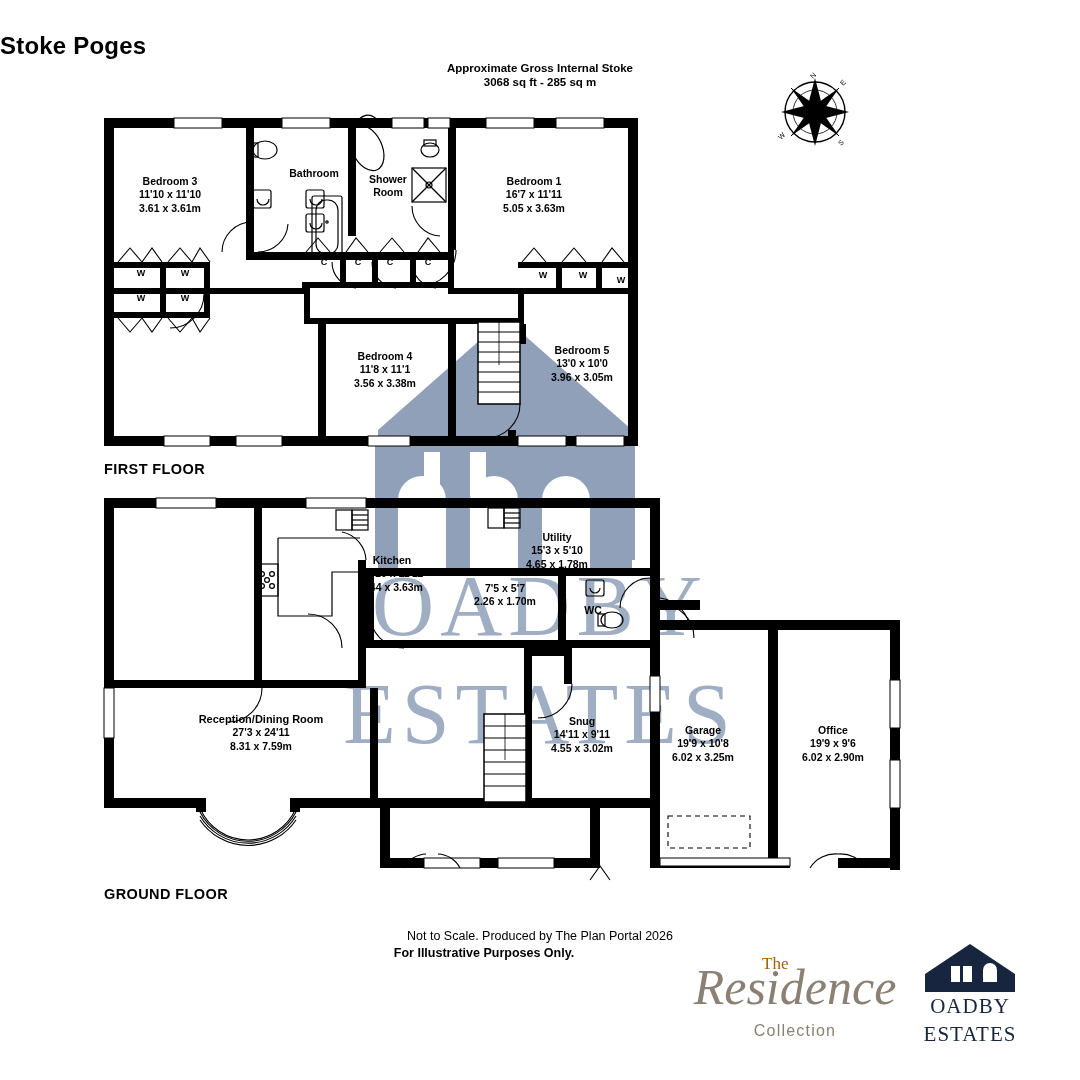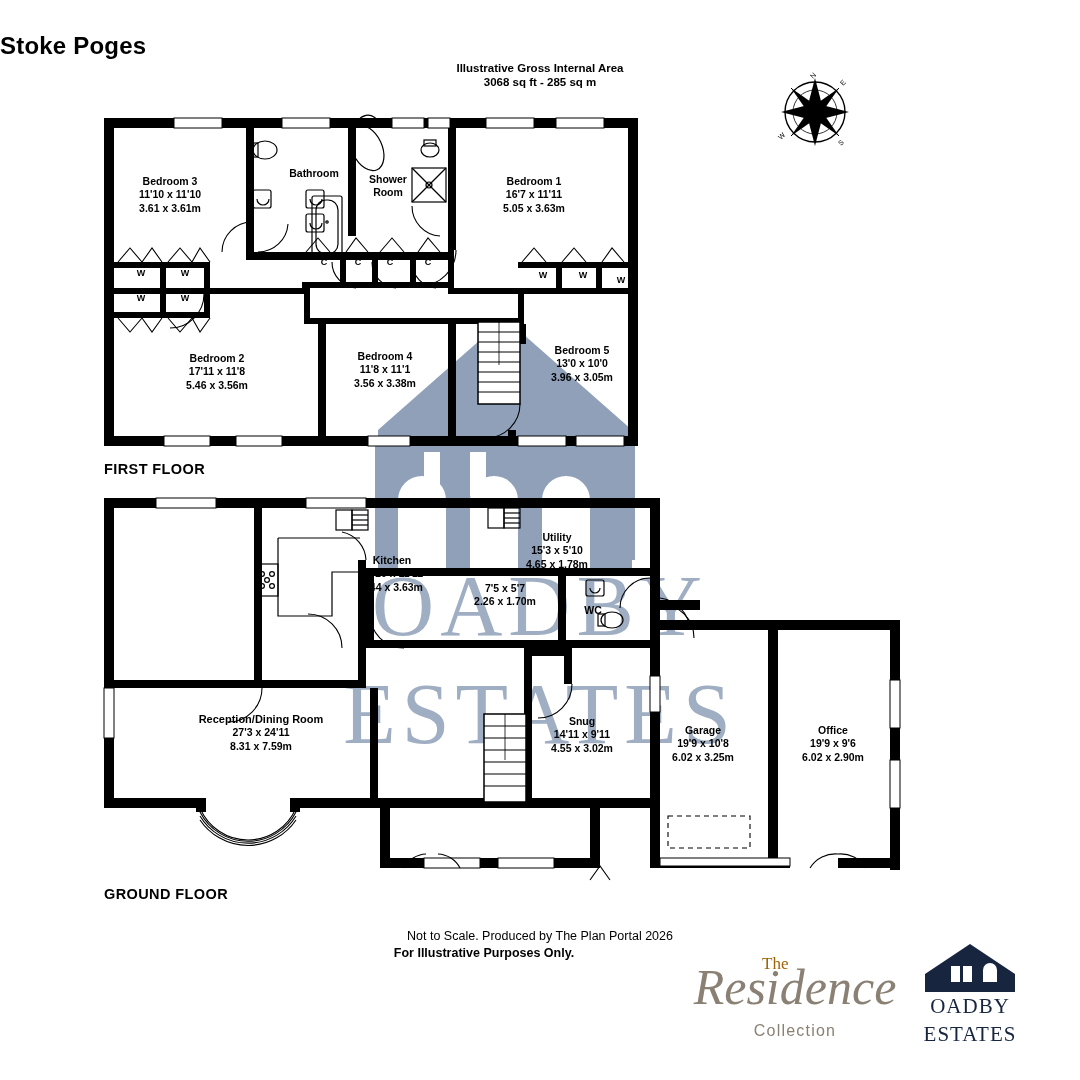--- a/index.html
+++ b/index.html
@@ -61,21 +61,21 @@
   .oadbyT2{position:absolute;left:0;top:78px;width:130px;text-align:center;
            font-size:21px;color:#17253f;font-family:"Liberation Serif",serif;
            letter-spacing:1px;}
 </style>
 </head>
 <body>
 
 <div id="stage">
 
   <div class="title">Stoke Poges</div>
-  <div class="sub1">Illustrative Gross Internal Area</div>
+  <div class="sub1">Approximate Gross Internal Stoke</div>
   <div class="sub2">3068 sq ft - 285 sq m</div>
 
   <div class="wm wm1">OADBY</div>
   <div class="wm wm2">ESTATES</div>
 
   <svg class="plan" viewBox="0 0 1080 1080">
     <defs>
       <g id="door-sw"></g>
     </defs>
 
@@ -398,25 +398,20 @@
     <div class="nm">Shower</div>
     <div class="nm">Room</div>
   </div>
 
   <div class="rlabel" style="left:472px;top:175px;width:124px;">
     <div class="nm">Bedroom 1</div>
     <div class="dm">16'7 x 11'11</div>
     <div class="dm">5.05 x 3.63m</div>
   </div>
 
-  <div class="rlabel" style="left:155px;top:352px;width:124px;">
-    <div class="nm">Bedroom 2</div>
-    <div class="dm">17'11 x 11'8</div>
-    <div class="dm">5.46 x 3.56m</div>
-  </div>
 
   <div class="rlabel" style="left:330px;top:350px;width:110px;">
     <div class="nm">Bedroom 4</div>
     <div class="dm">11'8 x 11'1</div>
     <div class="dm">3.56 x 3.38m</div>
   </div>
 
   <div class="rlabel" style="left:527px;top:344px;width:110px;">
     <div class="nm">Bedroom 5</div>
     <div class="dm">13'0  x 10'0</div>

